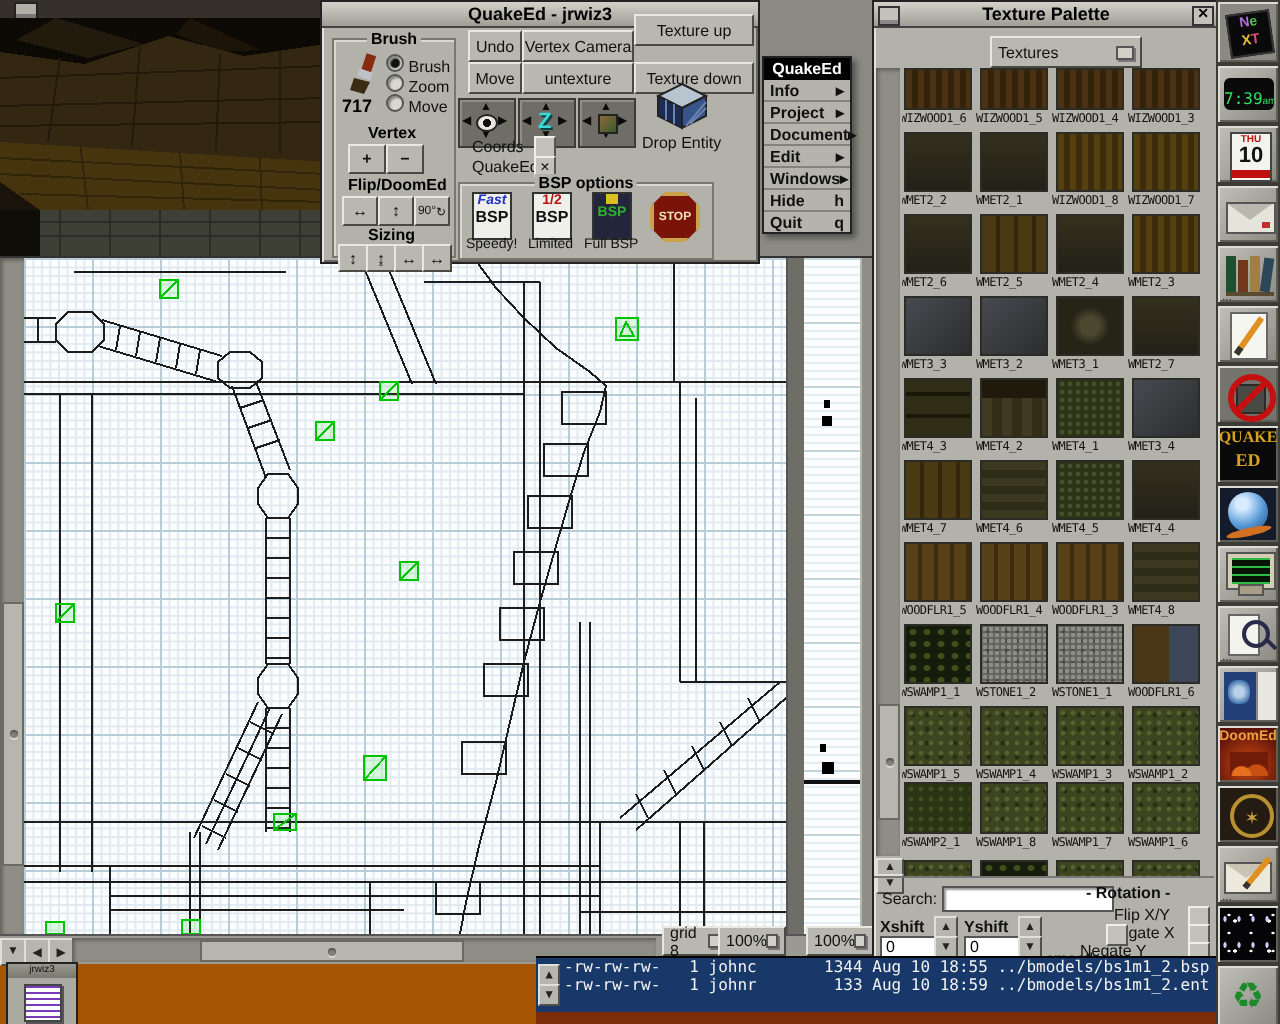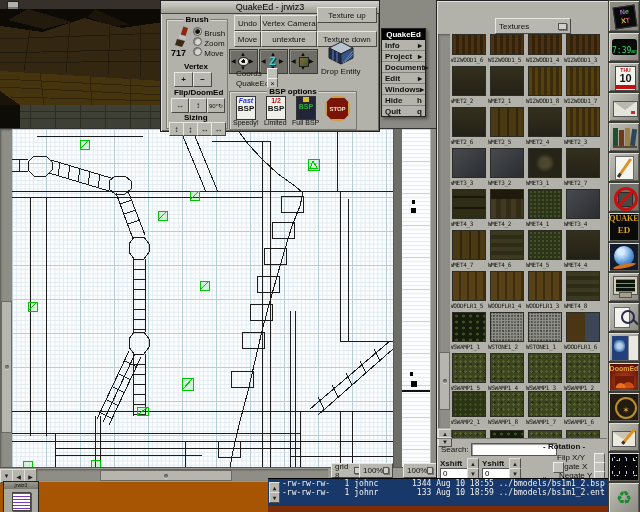--- a/index.html
+++ b/index.html
@@ -2,21 +2,21 @@
 <html><head>
 <meta charset="utf-8">
 <style>
   html,body{margin:0;padding:0;background:#55554d;}
   #screen{position:relative;width:640px;height:512px;overflow:hidden;
     font-family:"Liberation Sans",sans-serif;background:#8a8a82;}
   .abs{position:absolute;}
   .win{position:absolute;background:#b2b2aa;border:1px solid #222;
     box-shadow:inset 1px 1px 0 #e2e2da, inset -1px -1px 0 #66665e;}
   .titlebar{height:12px;background:linear-gradient(#d2d2ca,#9e9e96);
-    border-bottom:1px solid #444;font-size:9px;font-weight:normal;color:#000;
+    border-bottom:1px solid #444;font-size:9px;font-weight:bold;color:#000;
     text-align:center;line-height:12px;position:relative;}
   .btn{position:absolute;background:#b8b8b0;border-top:1px solid #e8e8e0;border-left:1px solid #e8e8e0;
     border-right:1px solid #4a4a44;border-bottom:1px solid #4a4a44;
     font-size:8px;color:#111;display:flex;align-items:center;justify-content:center;cursor:default;}
   .groupbox{position:absolute;border:1px solid #78786f;box-shadow:inset 1px 1px 0 #d8d8d0;}
   .legend{position:absolute;top:-5px;left:50%;transform:translateX(-50%);
     background:#b2b2aa;padding:0 2px;font-size:8px;font-weight:bold;white-space:nowrap;}
   .lbl{position:absolute;font-size:8px;color:#111;white-space:nowrap;}
   .radio{width:7px;height:7px;border-radius:50%;background:#d8d8d0;
     border:1px solid #555;box-shadow:inset 1px 1px 1px #888;display:inline-block;}
@@ -369,20 +369,25 @@
         <span>Hide</span>
         <span>h</span>
       </div>
     <div class="menu-item" style="border-bottom:none;">
         <span>Quit</span>
         <span>q</span>
       </div>
   </div>
 
   <div class="win" style="left:436px;top:0;width:172px;height:480px;">
+    <div class="titlebar">
+      <div class="abs" style="left:2px;top:2px;width:9px;height:8px;background:#c2c2ba;border:1px solid #333;box-shadow:inset 0 -2px 0 #888;"></div>
+      <span>Texture Palette</span>
+      <div class="abs" style="right:2px;top:2px;width:9px;height:8px;background:#c2c2ba;border:1px solid #333;font-size:7px;line-height:8px;">✕</div>
+    </div>
     <div class="popup" style="left:58px;top:17px;width:68px;height:14px;">
         <span>Textures</span>
         <span class="popglyph"></span>
       </div>
 
     <div class="sbtrack" style="left:1px;top:33px;width:12px;height:394px;">
       <div class="sbthumb" style="left:1px;top:318px;width:9px;height:56px;">
           <span class="dimple"></span>
         </div>
     </div>
@@ -477,21 +482,21 @@
       </div>
 
     <div class="abs" style="left:0;top:437px;width:170px;height:41px;border-top:1px solid #777;">
       <div class="lbl" style="left:4px;top:6px;">Search:</div>
       <input style="position: absolute; left: 34px; top: 4px; width: 80px; height: 11px; border: 1px solid rgb(85, 85, 85); box-shadow: rgb(153, 153, 153) 1px 1px 1px inset; background: rgb(255, 255, 255); font-size: 8px; padding: 0px 2px;" value="">
       <div class="lbl" style="left:106px;top:3px;font-weight:bold;">- Rotation -</div>
       <div class="lbl" style="left:120px;top:14px;">Flip X/Y</div>
       <div class="checkbox" style="left:157px;top:14px;"></div>
       <div class="lbl" style="left:117px;top:23px;">Negate X</div>
       <div class="checkbox" style="left:157px;top:23px;"></div>
-      <div class="lbl" style="left:122px;top:32px;">Negate Y</div>
+      <div class="lbl" style="left:103px;top:32px;">Negate Y</div>
       <div class="checkbox" style="left:157px;top:32px;"></div>
       <div class="lbl" style="left:3px;top:20px;font-weight:bold;">Xshift</div>
       <div class="arrbtn" style="left:30px;top:19px;width:10px;height:9px;">▲</div>
       <div style="position:absolute;left:3px;top:29px;width:25px;height:10px;background:#fff;border:1px solid #555;font-size:8px;padding-left:2px;">0</div>
       <div class="arrbtn" style="left:30px;top:29px;width:10px;height:9px;">▼</div>
       <div class="lbl" style="left:45px;top:20px;font-weight:bold;">Yshift</div>
       <div class="arrbtn" style="left:72px;top:19px;width:10px;height:9px;">▲</div>
       <div style="position:absolute;left:45px;top:29px;width:25px;height:10px;background:#fff;border:1px solid #555;font-size:8px;padding-left:2px;">0</div>
       <div class="arrbtn" style="left:72px;top:29px;width:10px;height:9px;">▼</div>
       <div class="lbl" style="left:86px;top:36px;">smooth</div>

